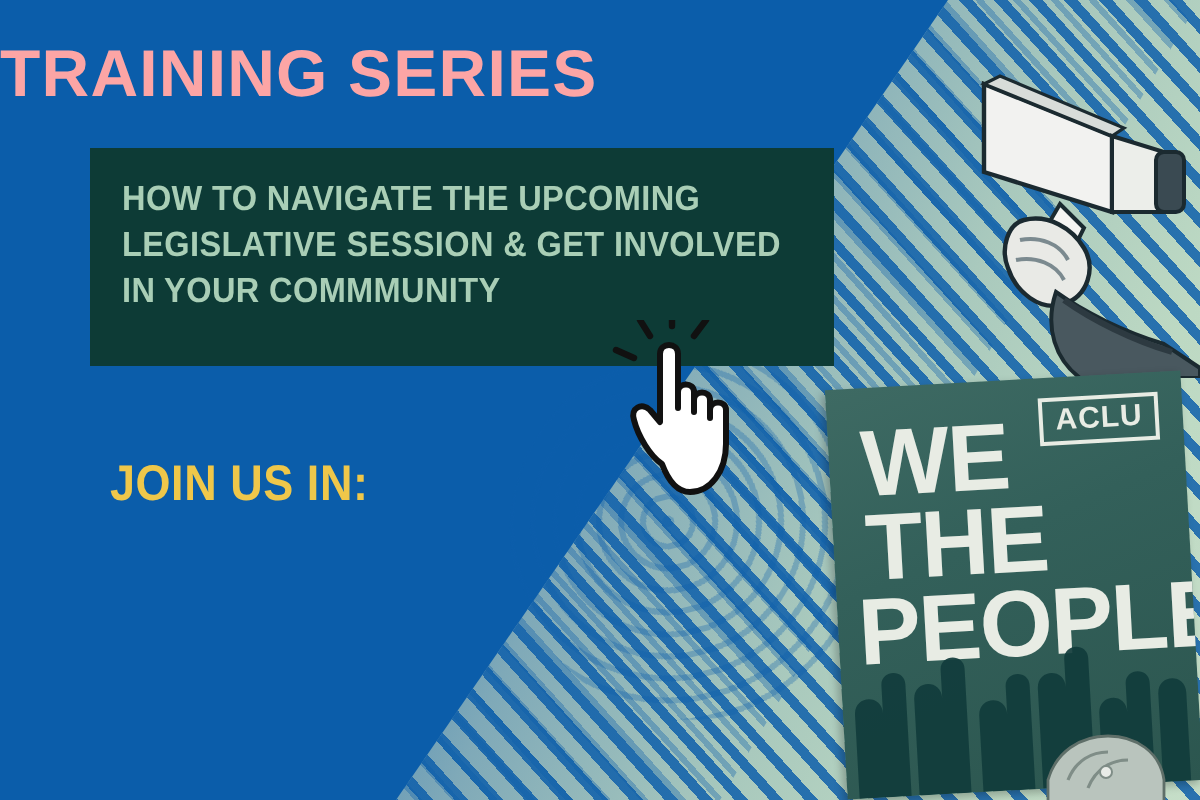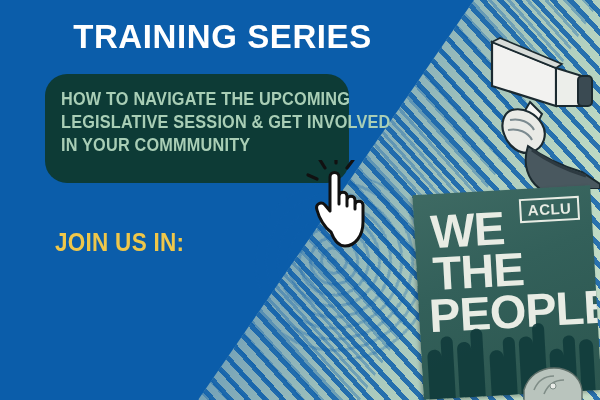--- a/index.html
+++ b/index.html
@@ -47,31 +47,30 @@
       rgba(255,255,255,0) 3px, rgba(255,255,255,0) 11px);
     transform:rotate(-14deg);
     filter:blur(.3px);
   }
 
   
   .headline-clip{
     position:absolute;left:0;top:-18px;width:460px;height:72px;overflow:hidden;
   }
   .headline-main{
-    position:absolute;left:0;top:18px;width:445px;text-align:center;
-    color:#ffffff;font-weight:bold;font-size:33px;letter-spacing:.6px;
+    position:absolute;left:0;top:18px;width:445px;text-align:left;
+    color:#fca5a5;font-weight:bold;font-size:33px;letter-spacing:.6px;
     font-family:"Liberation Sans", sans-serif;white-space:nowrap;
   }
 
   
   .desc-box{
-    position:absolute;left:45px;top:74px;width:304px;height:109px;
+    position:absolute;left:45px;top:74px;width:372px;height:109px;
     background:#0d3b36;
     padding:14px 16px 0 16px;
-    border-radius:22px;
   }
   .desc-line{
     color:#a9ceb6;font-weight:bold;font-size:17.5px;line-height:1.32;
     letter-spacing:.2px;font-family:"Liberation Sans", sans-serif;
     white-space:nowrap;transform:scaleX(.93);transform-origin:left center;
   }
 
   
   .join-title{
     position:absolute;left:55px;top:228px;color:#efc74a;

